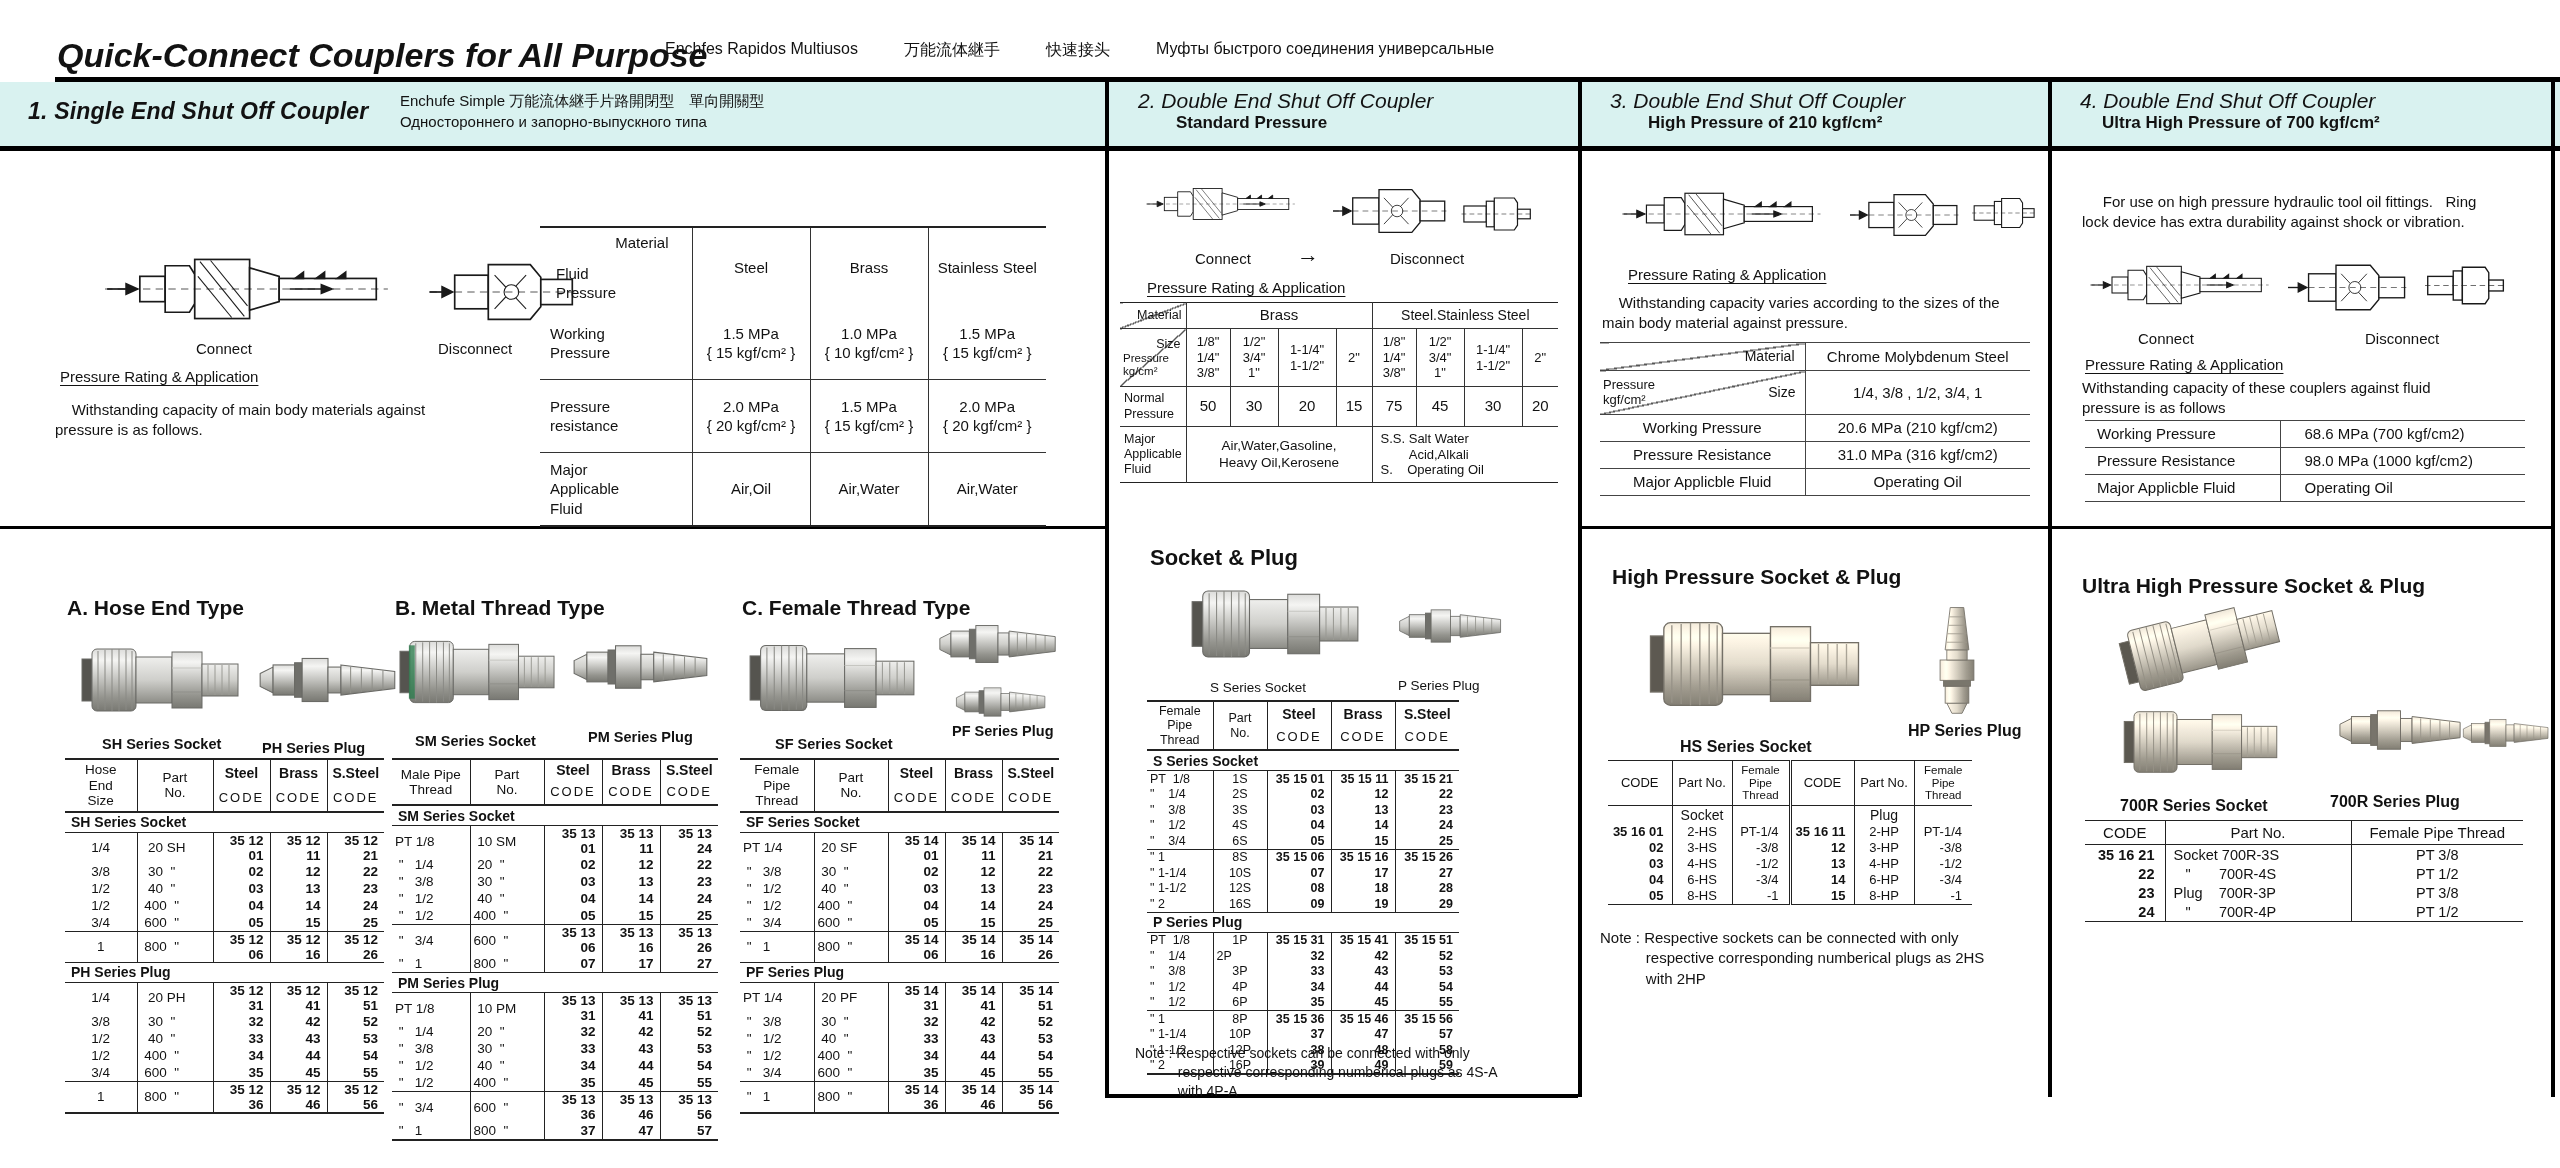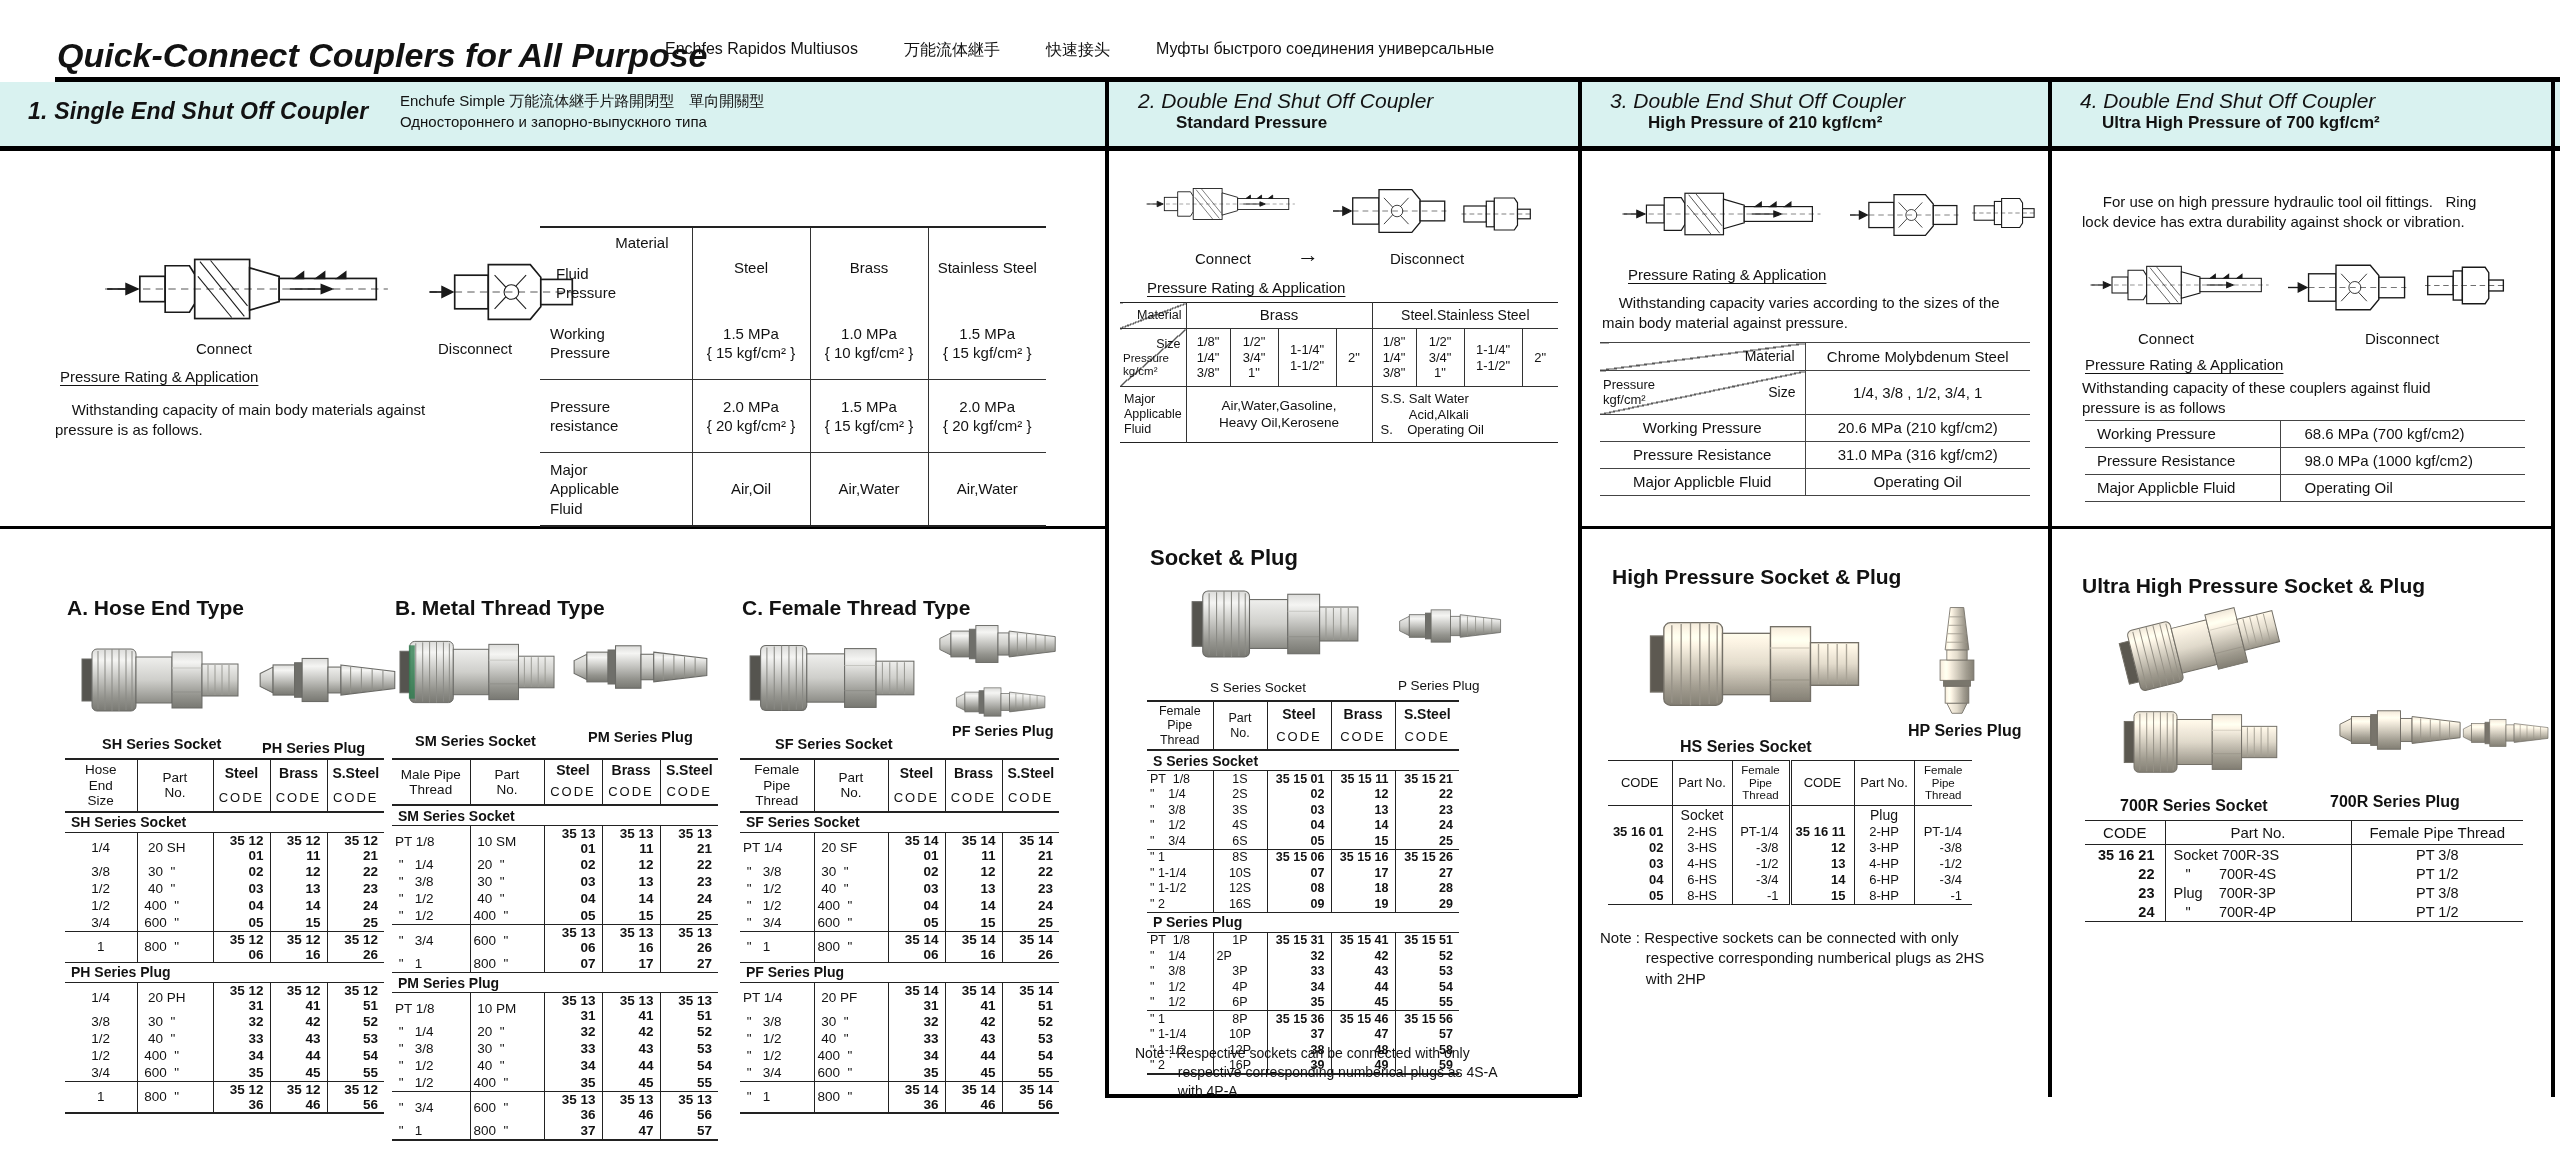--- a/index.html
+++ b/index.html
@@ -461,21 +461,21 @@
       <tr class="grp">
         <td colspan="5">SM Series Socket</td>
       </tr>
     </tbody>
   <tbody class="bA">
       <tr>
         <td class="thread">PT 1/8</td>
         <td class="part"> 10 SM</td>
         <td class="code">35 13 01</td>
         <td class="code">35 13 11</td>
-        <td class="code">35 13 21</td>
+        <td class="code">35 13 24</td>
       </tr>
       <tr>
         <td class="thread"> "   1/4</td>
         <td class="part"> 20  "</td>
         <td class="code">02</td>
         <td class="code">12</td>
         <td class="code">22</td>
       </tr>
       <tr>
         <td class="thread"> "   3/8</td>
@@ -766,20 +766,32 @@
     <td class="prl">1/8"
 1/4"
 3/8"</td>
     <td class="prl">1/2"
 3/4"
 1"</td>
     <td class="prl">1-1/4"
 1-1/2"</td>
     <td class="prl">2"</td>
   </tr>
+  <tr class="hr" style="height:40px">
+    <td class="lab prl">Normal
+Pressure</td>
+    <td class="num">50</td>
+    <td class="num">30</td>
+    <td class="num">20</td>
+    <td class="num">15</td>
+    <td class="num">75</td>
+    <td class="num">45</td>
+    <td class="num">30</td>
+    <td class="num">20</td>
+  </tr>
   <tr class="hr" style="height:56px">
     <td class="lab prl">Major
 Applicable
 Fluid</td>
     <td colspan="4" class="prl" style="font-size:13.5px">Air,Water,Gasoline,
 Heavy Oil,Kerosene</td>
     <td colspan="4" class="pre" style="font-size:13px;text-align:left;padding-left:8px">S.S. Salt Water
         Acid,Alkali
 S.    Operating Oil</td>
   </tr>

